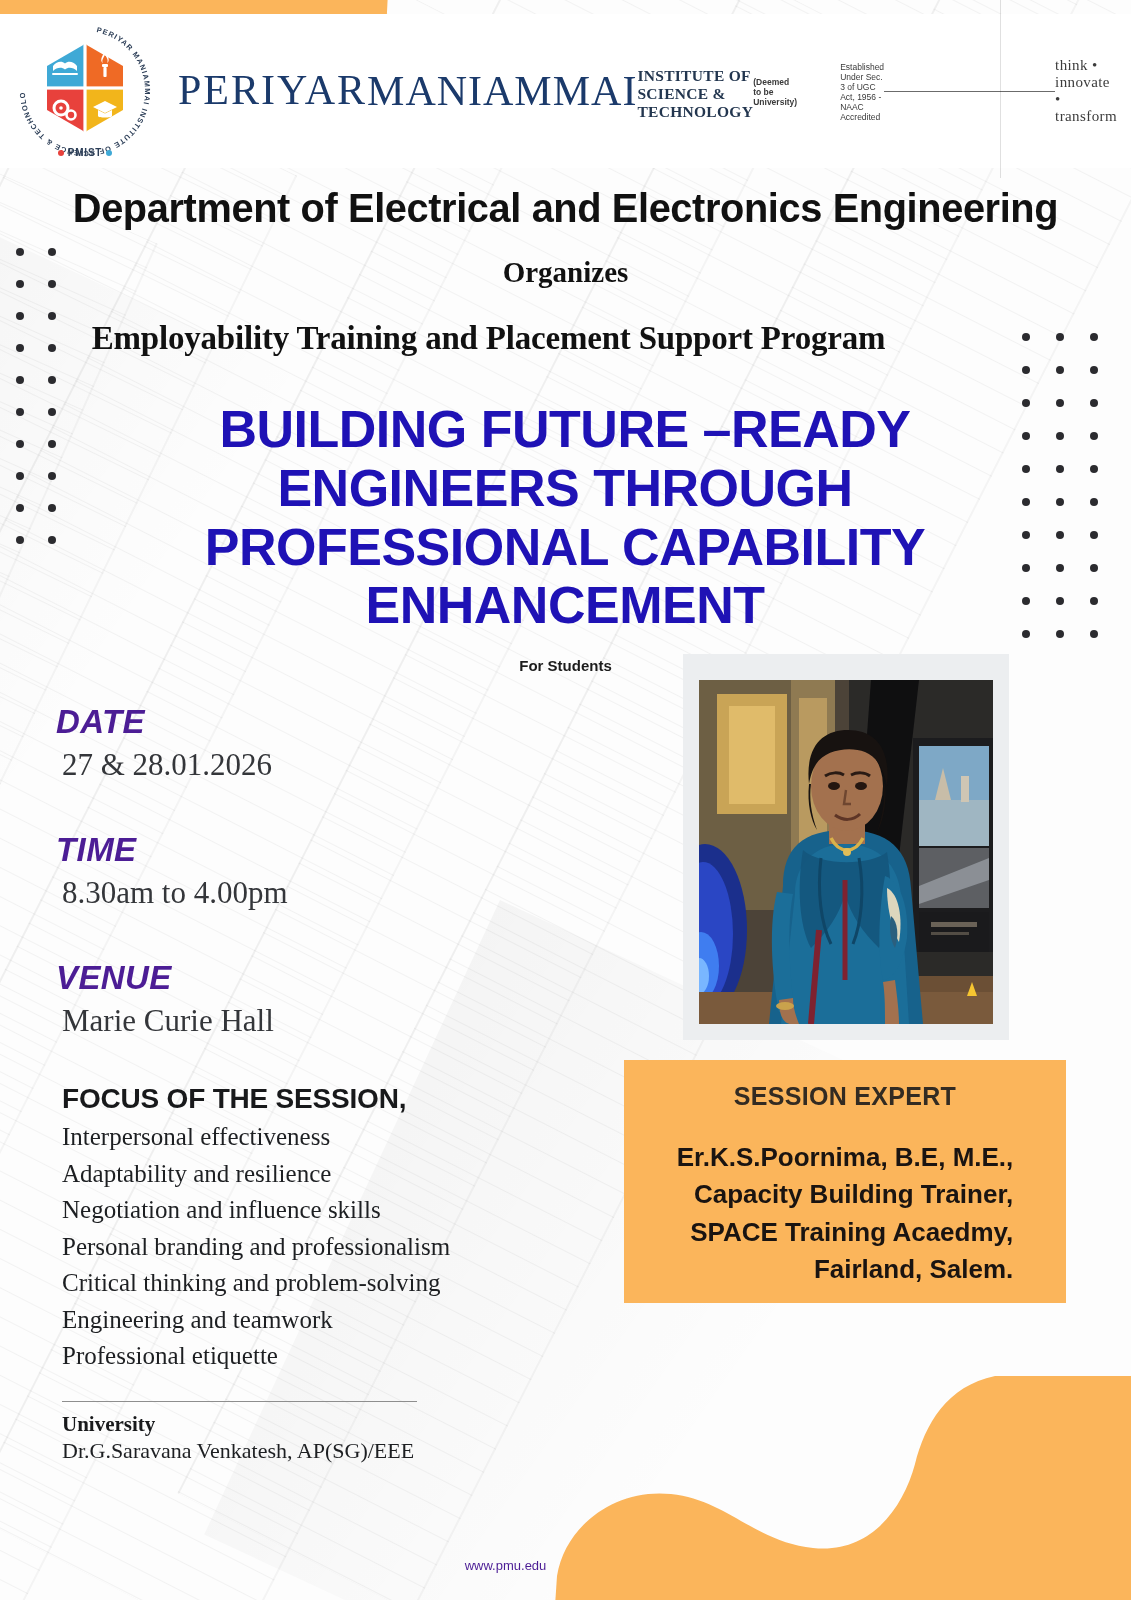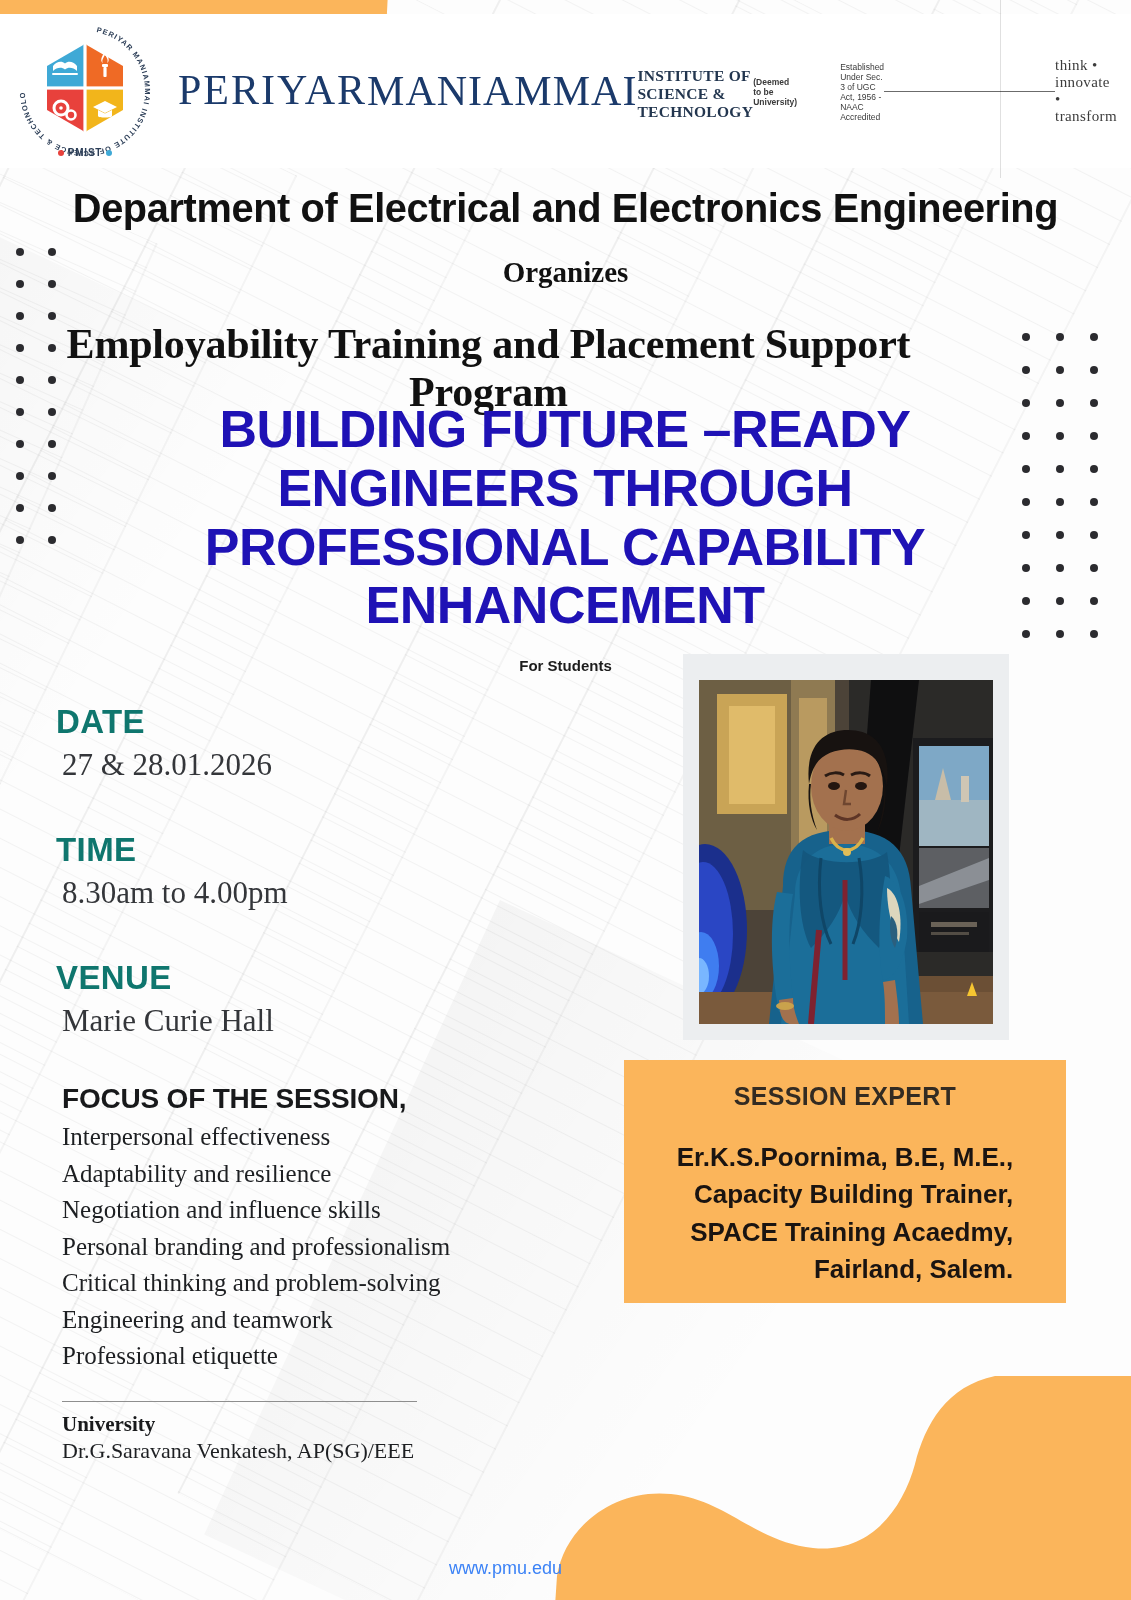--- a/index.html
+++ b/index.html
@@ -186,21 +186,21 @@
     color: #111111;
   }
   .program-line {
     position: absolute;
     top: 320px;
     left: 0;
     width: 977px;
     text-align: center;
     font-family: "Liberation Serif", serif;
     font-weight: bold;
-    font-size: 42px;
+    font-size: 33px;
     color: #111111;
     letter-spacing: -0.2px;
   }
   .main-title {
     position: absolute;
     top: 400px;
     left: 105px;
     width: 920px;
     text-align: center;
     font-family: "Liberation Sans", sans-serif;
@@ -226,22 +226,23 @@
     position: absolute;
     top: 703px;
     left: 56px;
     width: 540px;
   }
   .info-label {
     font-family: "Liberation Sans", sans-serif;
     font-weight: bold;
     font-size: 33px;
     letter-spacing: 0.4px;
-    color: #0f766e;
+    color: #4c1d95;
     margin: 0;
+    font-style: italic;
   }
   .info-value {
     font-family: "Liberation Serif", serif;
     font-size: 31px;
     color: #34363a;
     margin: 6px 0 0 6px;
   }
   .gap-lg { height: 48px; }
   .gap-md { height: 44px; }
 
@@ -340,22 +341,22 @@
     text-align: right;
   }
 
   
   .footer-url {
     position: absolute;
     top: 1558px;
     left: 0;
     width: 1011px;
     text-align: center;
-    font-size: 18px;
-    color: #3b82f6;
+    font-size: 13px;
+    color: #4c1d95;
     z-index: 6;
   }
 </style>
 </head>
 <body>
 
 <div id="poster">
 
   <div class="bg-watermark">
     <div class="band" style="left:-120px; top:120px; width:300px; height:1500px; transform:rotate(24deg);"></div>

